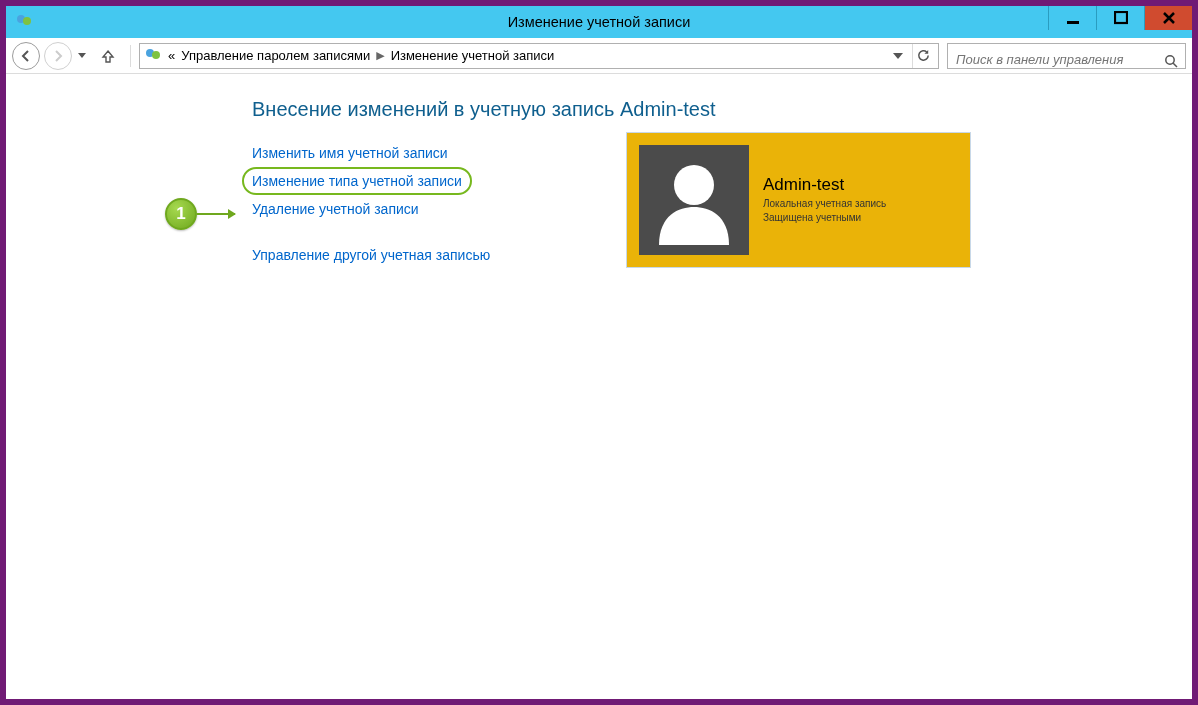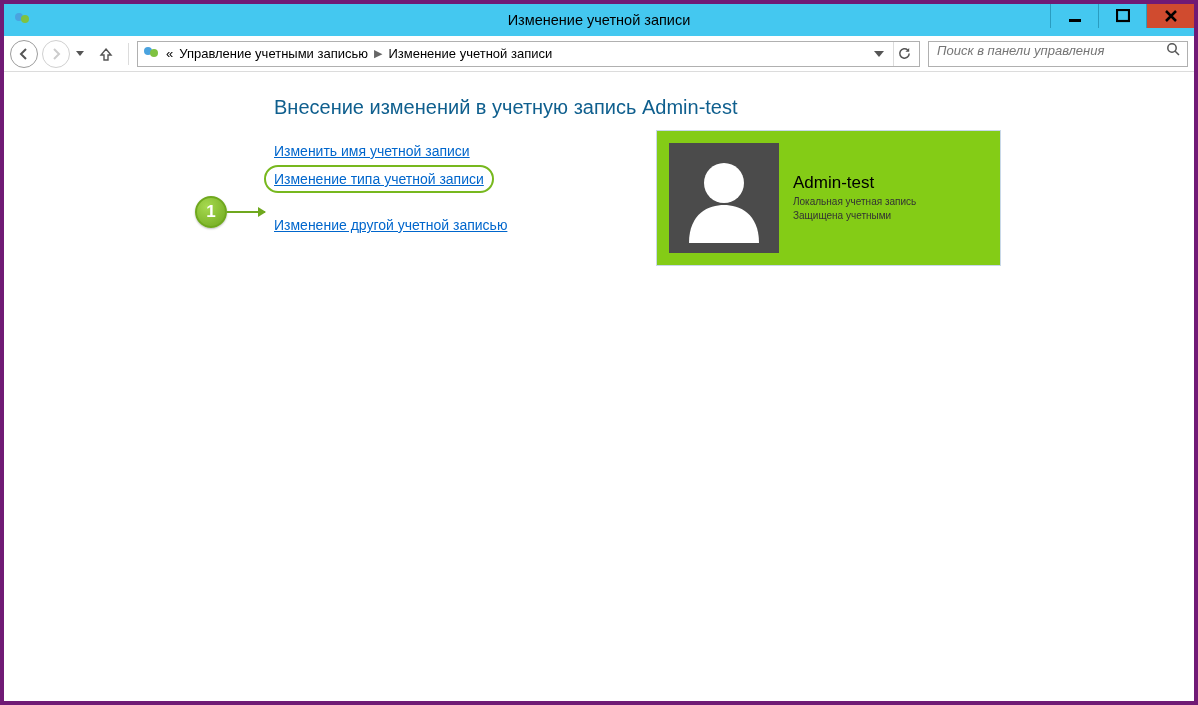--- a/index.html
+++ b/index.html
@@ -8,21 +8,21 @@
     font-family: "Segoe UI", Tahoma, sans-serif;
     font-size: 13px;
     background: #fff;
     width: 1198px;
     height: 705px;
     overflow: hidden;
   }
   .window {
     width: 1198px;
     height: 705px;
-    border: 4px solid #701a75;
+    border: 6px solid #701a75;
     background: #fff;
     display: flex;
     flex-direction: column;
   }
   .titlebar {
     height: 32px;
     background: #44c8f0;
     display: flex;
     align-items: center;
     position: relative;
@@ -115,46 +115,45 @@
     gap: 6px;
     min-width: 0;
   }
   .addr-icon { width: 18px; height: 18px; display:flex; align-items:center; justify-content:center; }
   .crumb { color: #000; white-space: nowrap; }
   .crumb-sep { color: #666; font-size: 11px; }
   .addr-spacer { flex: 1; }
   .addr-drop { width: 16px; display:flex; align-items:center; justify-content:center; color:#555; }
   .addr-refresh { width: 22px; display:flex; align-items:center; justify-content:center; color:#555; border-left:1px solid #dcdcdc; height:100%; }
   .search-box {
-    width: 260px;
+    width: 239px;
     height: 26px;
     border: 1px solid #b0b0b0;
     display: flex;
-    align-items: flex-start;
+    align-items: flex-end;
     padding: 0 6px;
     gap: 6px;
     margin-left: 4px;
   }
   .search-input {
     flex: 1;
     border: none;
     outline: none;
     font-family: inherit;
     font-size: 13px;
     color: #777;
     font-style: italic;
     background: transparent;
   }
   .search-icon { width: 16px; display:flex; align-items:center; justify-content:center; color:#555; }
   .content {
     flex: 1;
     background: #fff;
-    padding: 24px 0 0 0;
+    padding: 24px 0 0 8px;
     position: relative;
-    margin-left: 32px;
   }
   .heading {
     font-size: 20px;
     color: #0f5f8e;
     margin: 0 0 18px 238px;
     font-weight: 400;
   }
   .main-row {
     display: flex;
     align-items: flex-start;
@@ -162,37 +161,36 @@
   .links-col {
     margin-left: 238px;
     width: 320px;
   }
   .task-link {
     display: block;
     color: #0066cc;
     font-size: 14px;
     padding: 6px 0;
     cursor: pointer;
-    text-decoration: underline;
   }
   .task-link.highlighted {
     border: 2px solid #77b81e;
     border-radius: 14px;
     padding: 4px 8px;
     margin-left: -10px;
     display: inline-block;
   }
   .task-gap { height: 18px; }
   .account-card {
     position: absolute;
     left: 620px;
     top: 58px;
     width: 345px;
     border: 1px solid #c8d8e8;
-    background: #84cc16;
+    background: #eab308;
     padding: 12px;
     display: flex;
     gap: 14px;
   }
   .avatar {
     width: 110px;
     height: 110px;
     background: #4b4b4b;
     display: flex;
     align-items: center;
@@ -296,21 +294,21 @@
     <div class="addr-sep"></div>
 
     <div class="addr-bar">
       <div class="addr-icon">
         <svg width="18" height="18" viewBox="0 0 18 18">
           <circle cx="6" cy="6" r="4" fill="#4aa3df"></circle>
           <circle cx="12" cy="8" r="4" fill="#7fc241"></circle>
         </svg>
       </div>
       <span class="crumb">«</span>
-      <span class="crumb">Управление учетными записью</span>
+      <span class="crumb">Управление паролем записями</span>
       <span class="crumb-sep">▶</span>
       <span class="crumb">Изменение учетной записи</span>
       <div class="addr-spacer"></div>
       <div class="addr-drop">
         <svg width="10" height="6">
             <path d="M0 0 L10 0 L5 6 Z" fill="#555"></path>
           </svg>
       </div>
       <div class="addr-refresh">
         <svg width="15" height="15" viewBox="0 0 16 16">
@@ -331,22 +329,23 @@
     </div>
   </div>
 
   <div class="content">
     <h1 class="heading">Внесение изменений в учетную запись Admin-test</h1>
 
     <div class="main-row">
       <div class="links-col">
         <span class="task-link">Изменить имя учетной записи</span>
         <span class="task-link highlighted">Изменение типа учетной записи</span>
+        <span class="task-link">Удаление учетной записи</span>
         <div class="task-gap"></div>
-        <span class="task-link">Изменение другой учетной записью</span>
+        <span class="task-link">Управление другой учетная записью</span>
       </div>
     </div>
 
     <div class="account-card">
       <div class="avatar">
         <svg width="90" height="90" viewBox="0 0 90 90">
           <circle cx="45" cy="30" r="20" fill="#fff"></circle>
           <path d="M10 90 C10 60 30 52 45 52 C60 52 80 60 80 90 Z" fill="#fff"></path>
         </svg>
       </div>

